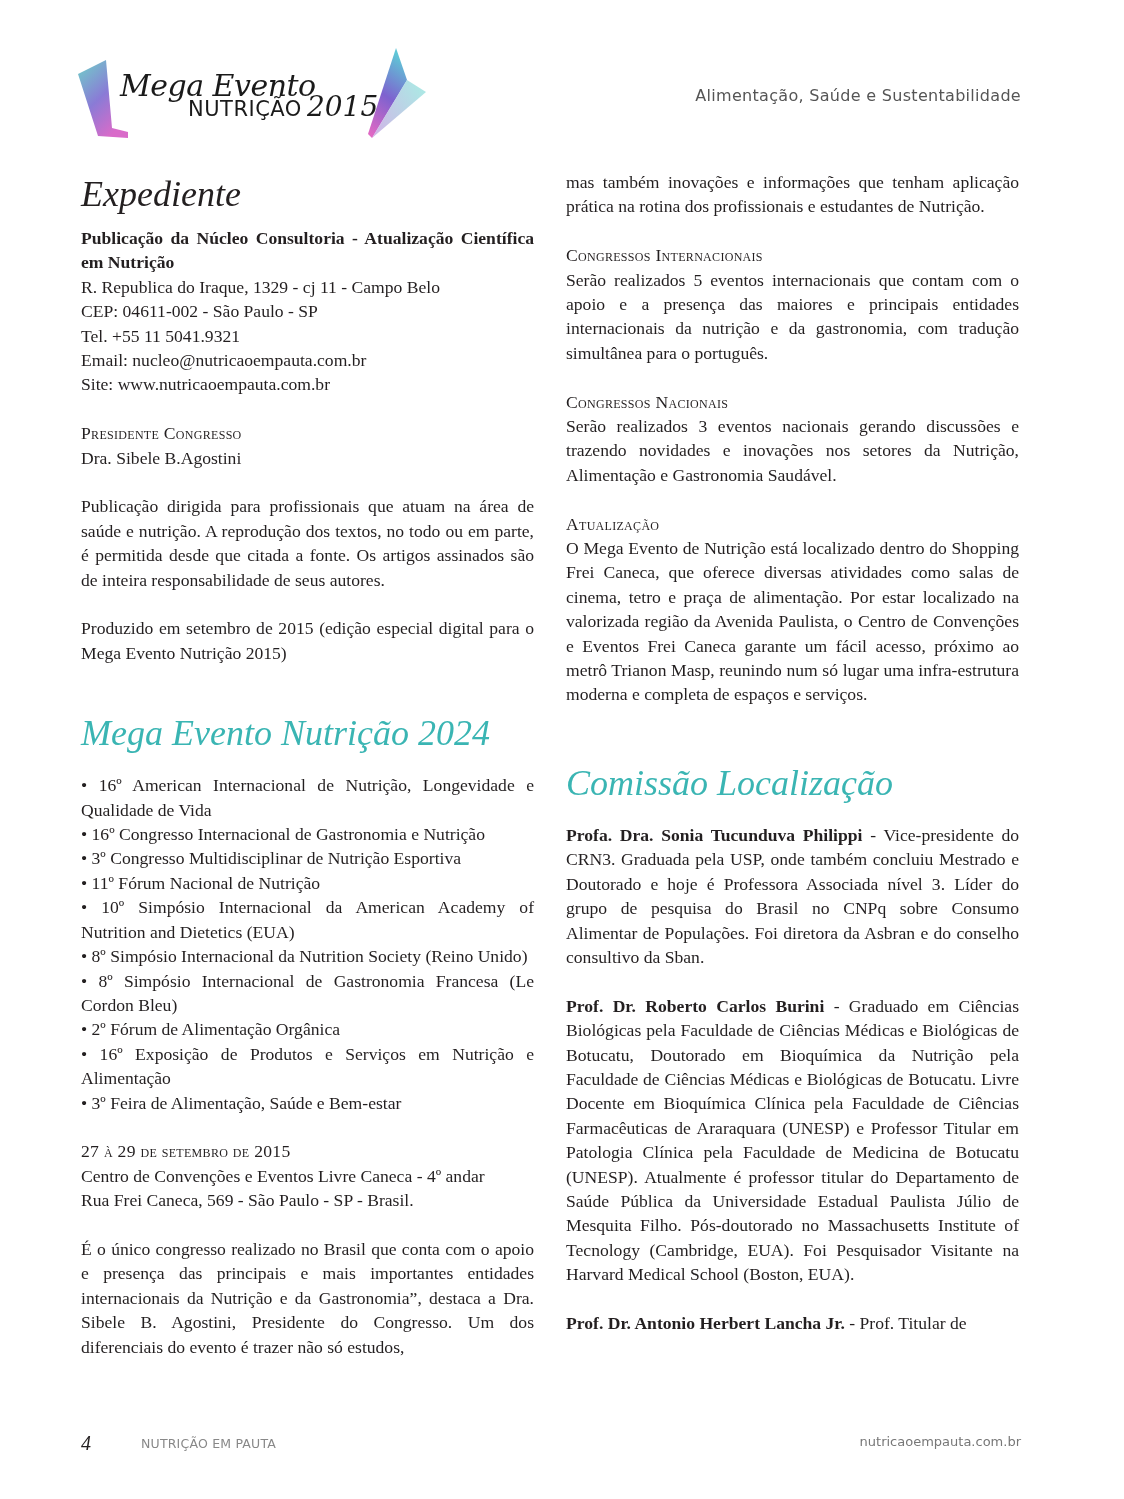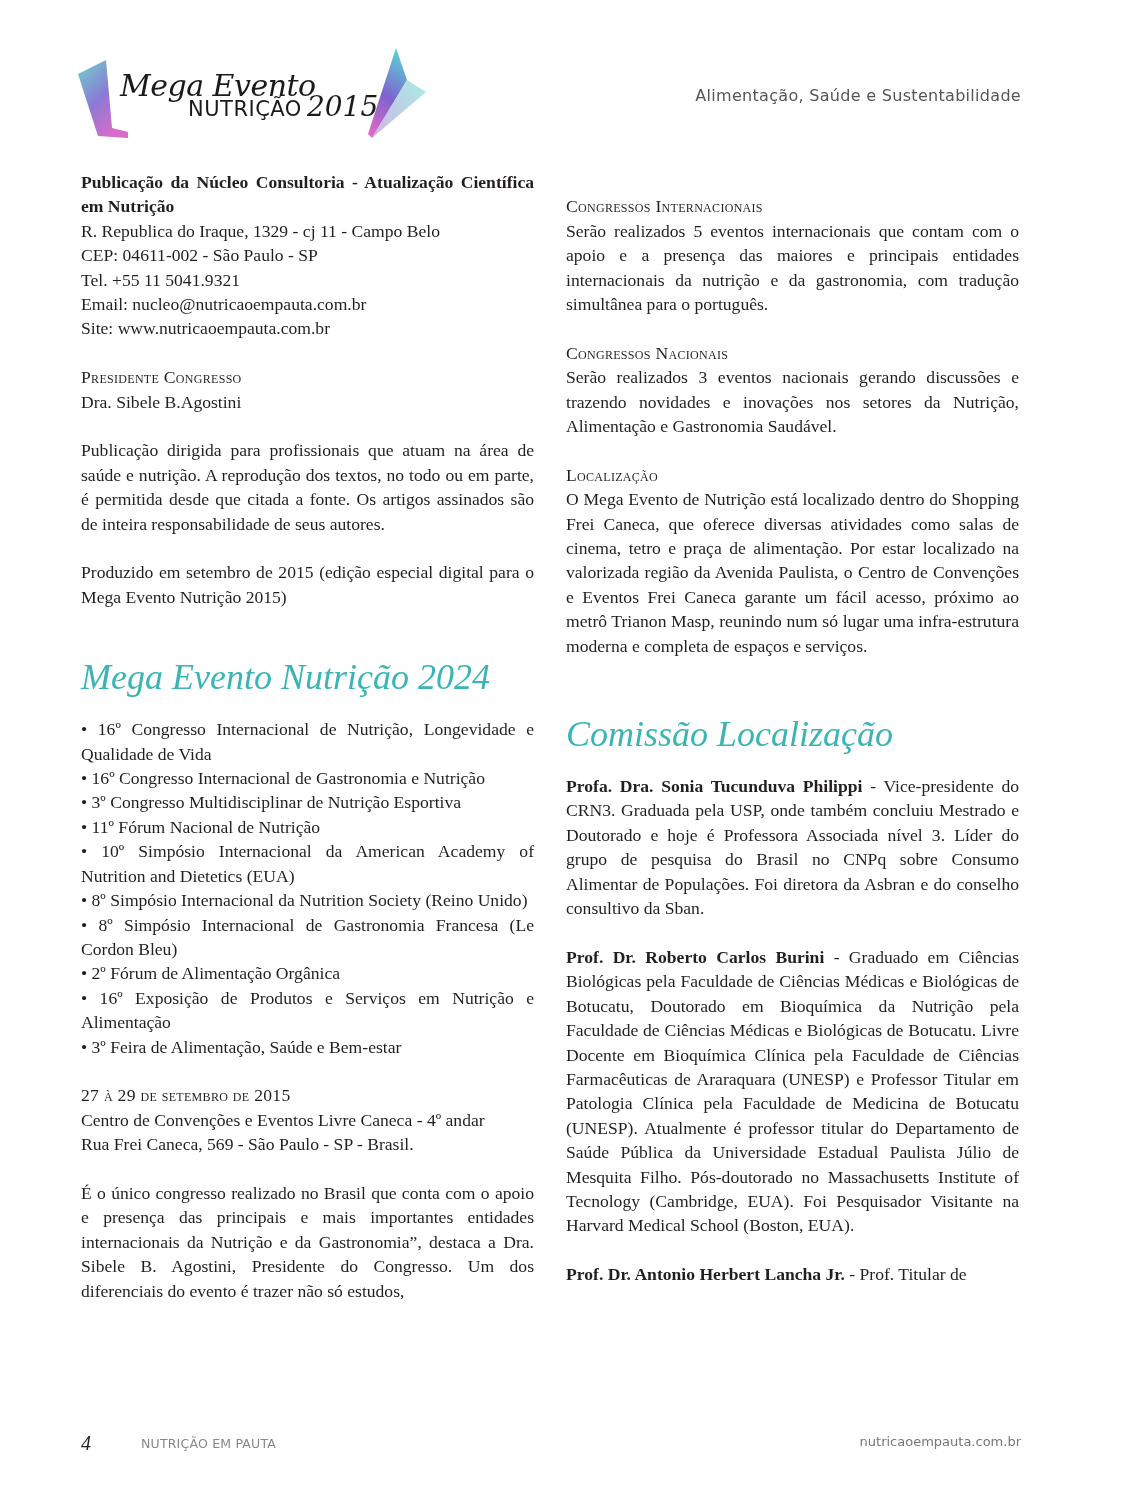--- a/index.html
+++ b/index.html
@@ -91,65 +91,67 @@
     <span class="logo-title">Mega Evento</span>
     <span class="logo-sub">
       <span class="word">NUTRIÇÃO</span>
       <span class="year">2015</span>
     </span>
   </div>
   <div class="tagline">Alimentação, Saúde e Sustentabilidade</div>
 </div>
 
 <div class="col col-left">
+  <h1 class="h-black">Expediente</h1>
   <p class="p bold">Publicação da Núcleo Consultoria - Atualização Científica em Nutrição</p>
   <p class="p">R. Republica do Iraque, 1329 - cj 11 - Campo Belo</p>
   <p class="p">CEP: 04611-002 - São Paulo - SP</p>
   <p class="p">Tel. +55 11 5041.9321</p>
   <p class="p">Email: nucleo@nutricaoempauta.com.br</p>
   <p class="p">Site: www.nutricaoempauta.com.br</p>
   <div class="gap"></div>
   <p class="p sc">Presidente Congresso</p>
   <p class="p">Dra. Sibele B.Agostini</p>
   <div class="gap"></div>
   <p class="p">Publicação dirigida para profissionais que atuam na área de saúde e nutrição. A reprodução dos textos, no todo ou em parte, é permitida desde que citada a fonte. Os artigos assinados são de inteira responsabilidade de seus autores.</p>
   <div class="gap"></div>
   <p class="p">Produzido em setembro de 2015 (edição especial digital para o Mega Evento Nutrição 2015)</p>
   <div style="height:44px"></div>
   <h2 class="h-teal">Mega Evento Nutrição 2024</h2>
   <div style="height:16px"></div>
   <ul class="list">
-    <li>• 16º Congresso Internacional de Nutrição, Longevidade e Qualidade de Vida</li>
+    <li>• 16º American Internacional de Nutrição, Longevidade e Qualidade de Vida</li>
     <li>• 16º Congresso Internacional de Gastronomia e Nutrição</li>
     <li>• 3º Congresso Multidisciplinar de Nutrição Esportiva</li>
     <li>• 11º Fórum Nacional de Nutrição</li>
     <li>• 10º Simpósio Internacional da American Academy of Nutrition and Dietetics (EUA)</li>
     <li>• 8º Simpósio Internacional da Nutrition Society (Reino Unido)</li>
     <li>• 8º Simpósio Internacional de Gastronomia Francesa (Le Cordon Bleu)</li>
     <li>• 2º Fórum de Alimentação Orgânica</li>
     <li>• 16º Exposição de Produtos e Serviços em Nutrição e Alimentação</li>
     <li>• 3º Feira de Alimentação, Saúde e Bem-estar</li>
   </ul>
   <div class="gap"></div>
   <p class="p sc">27 à 29 de setembro de 2015</p>
   <p class="p">Centro de Convenções e Eventos Livre Caneca - 4º andar</p>
   <p class="p">Rua Frei Caneca, 569 - São Paulo - SP - Brasil.</p>
   <div class="gap"></div>
   <p class="p">É o único congresso realizado no Brasil que conta com o apoio e presença das principais e mais importantes entidades internacionais da Nutrição e da Gastronomia”, destaca a Dra. Sibele B. Agostini, Presidente do Congresso. Um dos diferenciais do evento é trazer não só estudos,</p>
 </div>
 
 <div class="col col-right">
+  <p class="p">mas também inovações e informações que tenham aplicação prática na rotina dos profissionais e estudantes de Nutrição.</p>
   <div class="gap"></div>
   <p class="p sc">Congressos Internacionais</p>
   <p class="p">Serão realizados 5 eventos internacionais que contam com o apoio e a presença das maiores e principais entidades internacionais da nutrição e da gastronomia, com tradução simultânea para o português.</p>
   <div class="gap"></div>
   <p class="p sc">Congressos Nacionais</p>
   <p class="p">Serão realizados 3 eventos nacionais gerando discussões e trazendo novidades e inovações nos setores da Nutrição, Alimentação e Gastronomia Saudável.</p>
   <div class="gap"></div>
-  <p class="p sc">Localização</p>
+  <p class="p sc">Atualização</p>
   <p class="p">O Mega Evento de Nutrição está localizado dentro do Shopping Frei Caneca, que oferece diversas atividades como salas de cinema, tetro e praça de alimentação. Por estar localizado na valorizada região da Avenida Paulista, o Centro de Convenções e Eventos Frei Caneca garante um fácil acesso, próximo ao metrô Trianon Masp, reunindo num só lugar uma infra-estrutura moderna e completa de espaços e serviços.</p>
   <div style="height:52px"></div>
   <h2 class="h-teal">Comissão Localização</h2>
   <div style="height:16px"></div>
   <p class="p"><span class="bold">Profa. Dra. Sonia Tucunduva Philippi</span><span> - Vice-presidente do CRN3. Graduada pela USP, onde também concluiu Mestrado e Doutorado e hoje é Professora Associada nível 3. Líder do grupo de pesquisa do Brasil no CNPq sobre Consumo Alimentar de Populações. Foi diretora da Asbran e do conselho consultivo da Sban.</span></p>
   <div class="gap"></div>
   <p class="p"><span class="bold">Prof. Dr. Roberto Carlos Burini</span><span> - Graduado em Ciências Biológicas pela Faculdade de Ciências Médicas e Biológicas de Botucatu, Doutorado em Bioquímica da Nutrição pela Faculdade de Ciências Médicas e Biológicas de Botucatu. Livre Docente em Bioquímica Clínica pela Faculdade de Ciências Farmacêuticas de Araraquara (UNESP) e Professor Titular em Patologia Clínica pela Faculdade de Medicina de Botucatu (UNESP). Atualmente é professor titular do Departamento de Saúde Pública da Universidade Estadual Paulista Júlio de Mesquita Filho. Pós-doutorado no Massachusetts Institute of Tecnology (Cambridge, EUA). Foi Pesquisador Visitante na Harvard Medical School (Boston, EUA).</span></p>
   <div class="gap"></div>
   <p class="p"><span class="bold">Prof. Dr. Antonio Herbert Lancha Jr.</span><span> - Prof. Titular de</span></p>
 </div>

